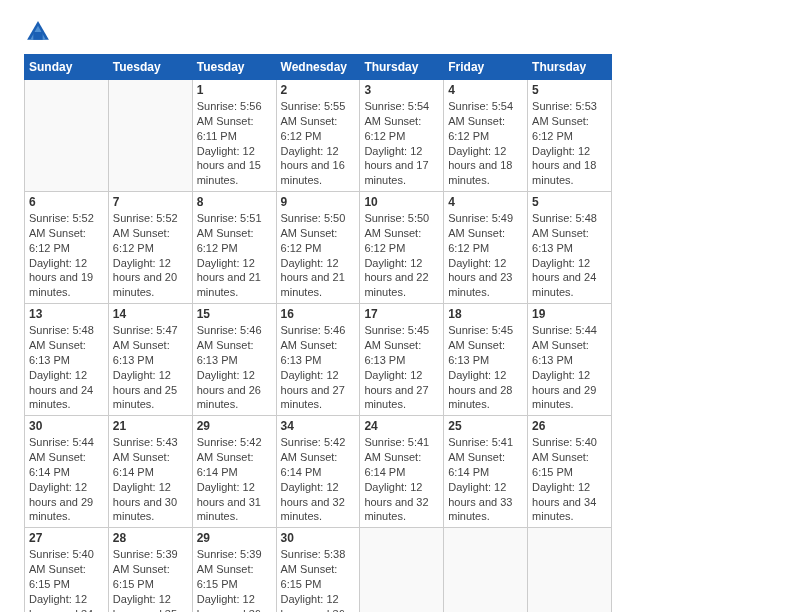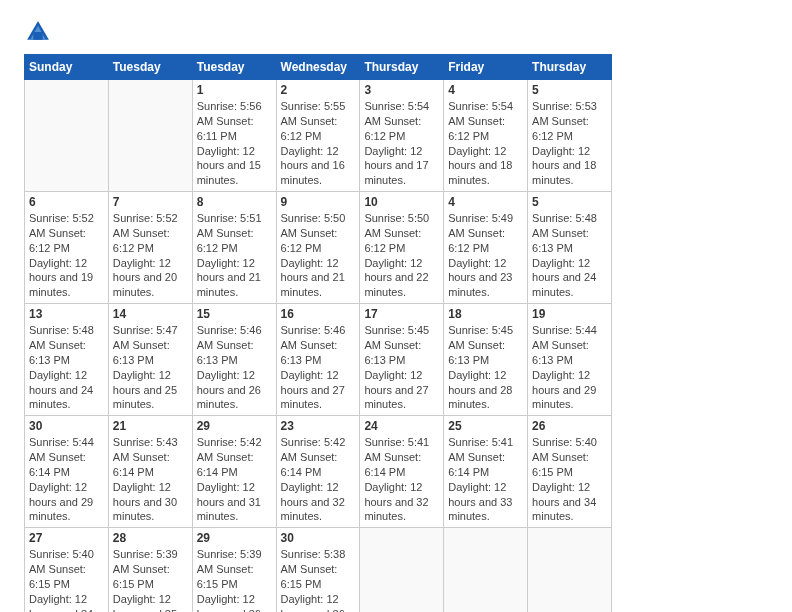--- a/index.html
+++ b/index.html
@@ -265,21 +265,21 @@
 Sunset: 6:14 PM
 Daylight: 12 hours and 30 minutes.</div>
           </td>
           <td>
             <span class="day-num">29</span>
             <div class="day-info">Sunrise: 5:42 AM
 Sunset: 6:14 PM
 Daylight: 12 hours and 31 minutes.</div>
           </td>
           <td>
-            <span class="day-num">23</span>
+            <span class="day-num">34</span>
             <div class="day-info">Sunrise: 5:42 AM
 Sunset: 6:14 PM
 Daylight: 12 hours and 32 minutes.</div>
           </td>
           <td>
             <span class="day-num">24</span>
             <div class="day-info">Sunrise: 5:41 AM
 Sunset: 6:14 PM
 Daylight: 12 hours and 32 minutes.</div>
           </td>

